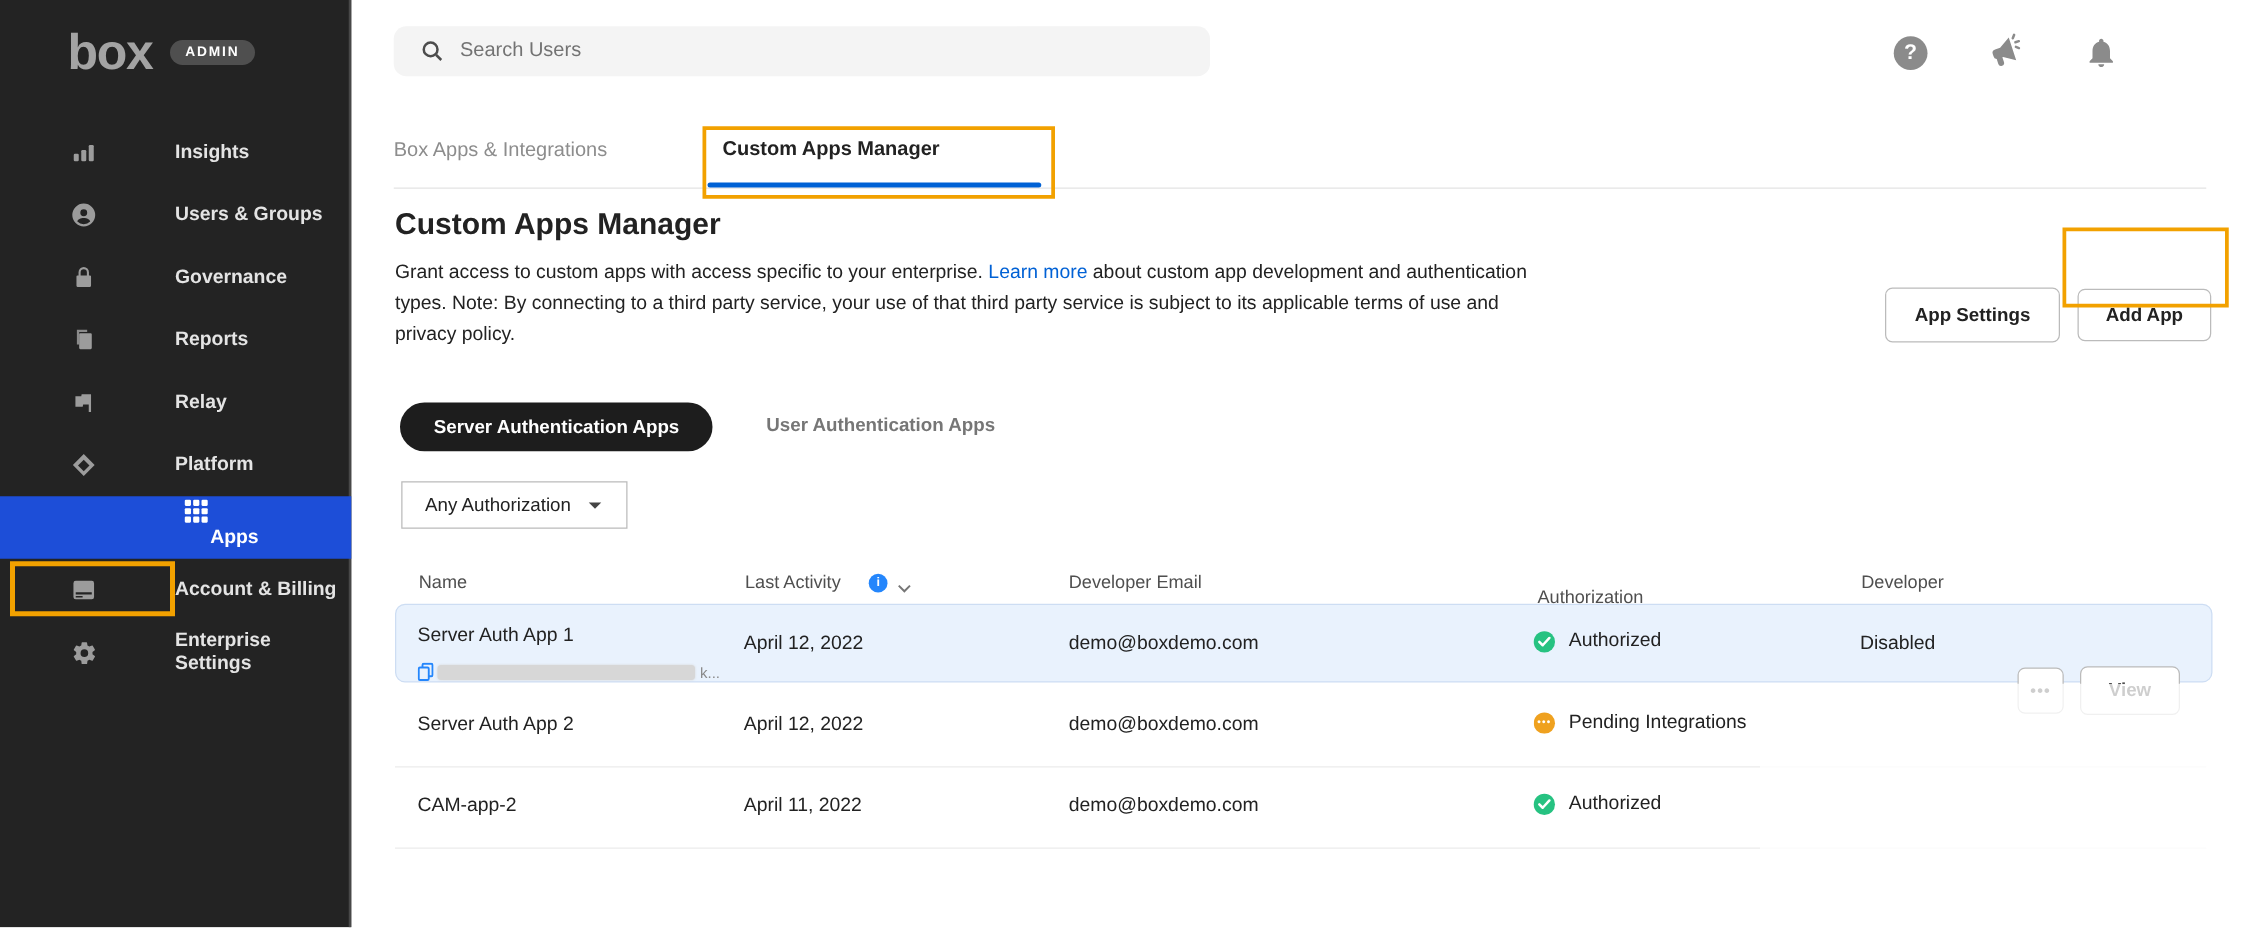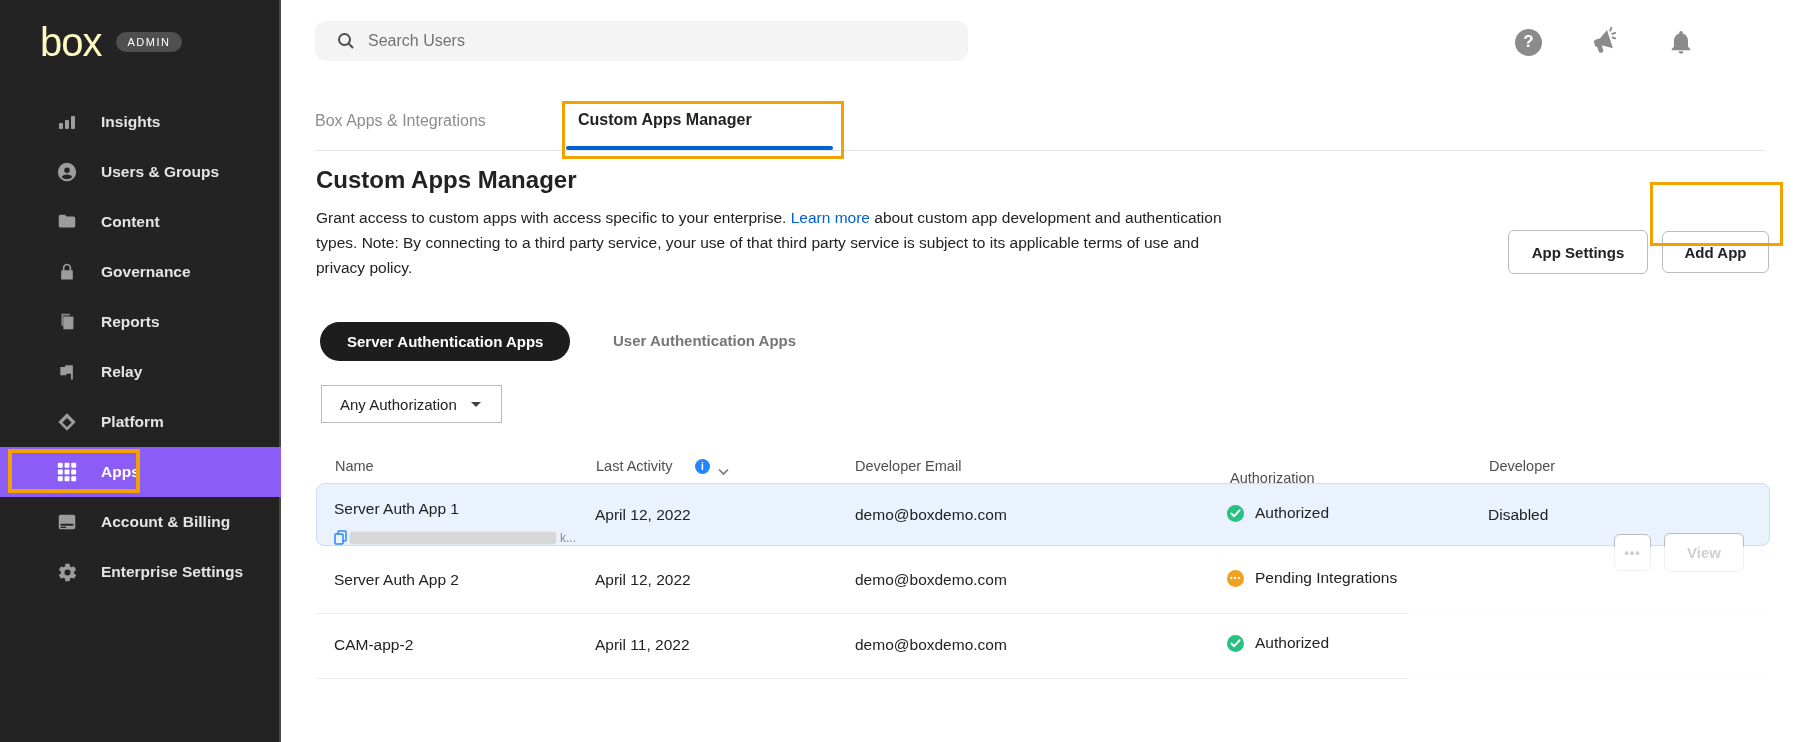--- a/index.html
+++ b/index.html
@@ -4,29 +4,29 @@
 <style>
   * { margin:0; padding:0; box-sizing:border-box; }
   html,body { width:1800px; height:742px; background:#fff;
     font-family:"Liberation Sans", sans-serif; }
   #app { position:relative; width:1800px; height:742px; overflow:hidden; background:#fff; }
 
   
   .sidebar { position:absolute; left:0; top:0; width:281px; height:742px;
     background:#232323; border-right:2px solid #484848; }
   .logo-row { position:absolute; left:40px; top:20px; display:flex; align-items:center; gap:14px; }
-  .box-logo { color:#fef9c3; font-size:40px; font-weight:400; letter-spacing:-1px; line-height:44px; }
-  .admin-badge { background:#4f4f4f; color:#fff; font-size:11px; font-weight:400;
+  .box-logo { color:#a3a3a3; font-size:40px; font-weight:700; letter-spacing:-1px; line-height:44px;margin-left:14px; }
+  .admin-badge { background:#4f4f4f; color:#fff; font-size:11px; font-weight:700;
     letter-spacing:1.5px; padding:4px 12px; border-radius:12px; }
   .nav { position:absolute; left:0; top:97px; width:281px; }
   .nav-item { height:50px; display:flex; align-items:center; padding-left:55px; cursor:pointer; }
   .nav-item .ic { width:24px; height:24px; margin-right:22px; display:flex;
     align-items:center; justify-content:center; flex:0 0 24px; }
-  .nav-item .lbl { color:#e4e4e4; font-size:15.5px; font-weight:700; }
-  .nav-item.active { background:#8b5cf6; }
+  .nav-item .lbl { color:#e4e4e4; font-size:15.5px; font-weight:700;margin-left:39px; }
+  .nav-item.active { background:#1d4ed8;flex-direction:column; }
   .nav-item.active .lbl { color:#fff; }
   .nav-item svg { fill:#9c9c9c; stroke:none; }
   .nav-item.active svg { fill:#fff; }
   .annot { position:absolute; border:4px solid #F2A100; pointer-events:none; z-index:30; }
   .annot-apps { left:8px; top:449px; width:132px; height:44px; border-width:4px; }
   .annot-tab { left:562px; top:101px; width:282px; height:58px; border-width:3px; }
   .annot-addapp { left:1650px; top:182px; width:133px; height:64px; border-width:3px; }
 
   
   .search-wrap { position:absolute; left:315px; top:21px; width:653px; height:40px;
@@ -141,28 +141,20 @@
 
       <div class="nav-item">
         <span class="ic">
           <svg width="22" height="22" viewBox="0 0 24 24">
               <path d="M12 2a10 10 0 1 0 0 20 10 10 0 0 0 0-20zm0 5a3 3 0 1 1 0 6 3 3 0 0 1 0-6zm0 13a8 8 0 0 1-5.6-2.3c.3-1.9 2.8-3 5.6-3s5.3 1.1 5.6 3A8 8 0 0 1 12 20z"></path>
             </svg>
         </span>
         <span class="lbl">Users &amp; Groups</span>
       </div>
 
-      <div class="nav-item">
-        <span class="ic">
-          <svg width="22" height="22" viewBox="0 0 24 24">
-              <path d="M3 6a2 2 0 0 1 2-2h4.6l2 2H19a2 2 0 0 1 2 2v8a2 2 0 0 1-2 2H5a2 2 0 0 1-2-2V6z"></path>
-            </svg>
-        </span>
-        <span class="lbl">Content</span>
-      </div>
 
       <div class="nav-item">
         <span class="ic">
           <svg width="20" height="20" viewBox="0 0 24 24">
               <path d="M7 10V7a5 5 0 1 1 10 0v3h1a1 1 0 0 1 1 1v9a1 1 0 0 1-1 1H6a1 1 0 0 1-1-1v-9a1 1 0 0 1 1-1h1zm2 0h6V7a3 3 0 0 0-6 0v3zm2 4h2v4h-2v-4z"></path>
             </svg>
         </span>
         <span class="lbl">Governance</span>
       </div>
 

